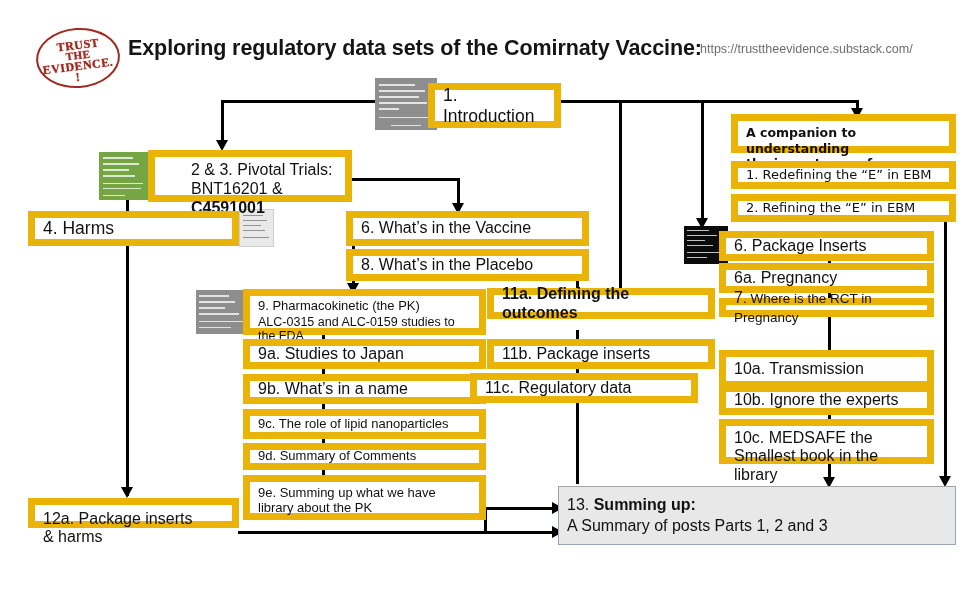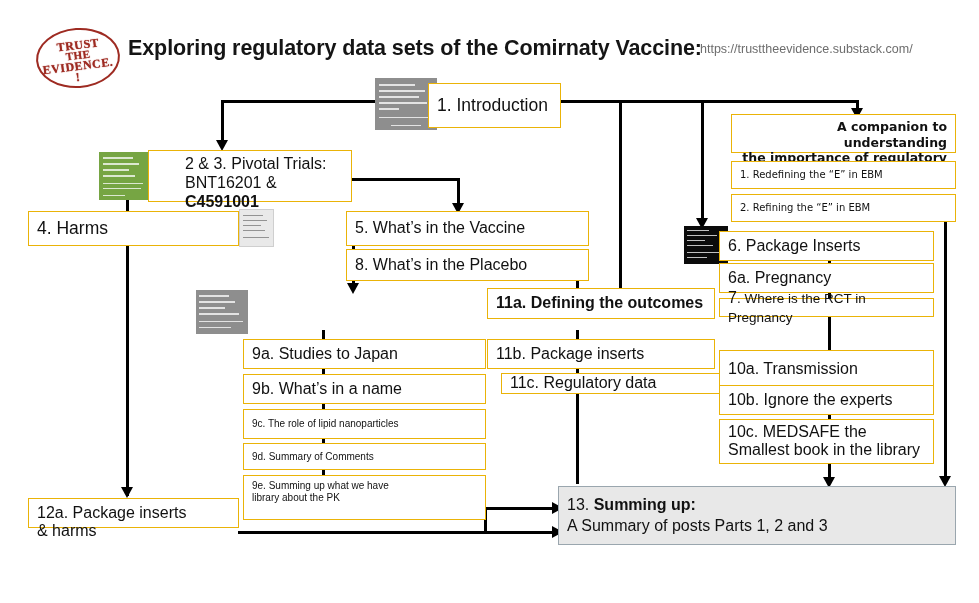--- a/index.html
+++ b/index.html
@@ -1,31 +1,31 @@
 <!DOCTYPE html>
 <html><head>
 <meta charset="utf-8">
 <style>
   html,body{margin:0;padding:0;background:#ffffff;}
   body{width:979px;height:603px;position:relative;overflow:hidden;
        font-family:"Liberation Sans","DejaVu Sans",sans-serif;color:#111;}
   .canvas{position:absolute;inset:0;}
 
   
-  .node{position:absolute;box-sizing:border-box;border:1px solid #eab308;
+  .node{position:absolute;box-sizing:border-box;border:7px solid #eab308;
         background:#ffffff;display:flex;align-items:center;}
   .node .txt{padding:0 8px;line-height:1.15;}
   .fs18{font-size:17.5px;}
   .fs16{font-size:16px;}
-  .fs15{font-size:10px;}
+  .fs15{font-size:13px;}
   .fs14{font-size:13.5px;}
   .fs13{font-size:12.5px;}
   .bold{font-weight:bold;}
   .grayfill{background:#e8e8e8;border:1px solid #9aa6ae;}
-  .ebmfont{font-family:"DejaVu Sans",sans-serif;text-align:right;}
+  .ebmfont{font-family:"DejaVu Sans",sans-serif;}
 
   
   .ln{position:absolute;background:#000;}
   .h{height:3px;}
   .v{width:3px;}
   .arw{position:absolute;width:0;height:0;}
   .arw.down{border-left:6px solid transparent;border-right:6px solid transparent;
             border-top:11px solid #000;}
   .arw.right{border-top:6px solid transparent;border-bottom:6px solid transparent;
              border-left:11px solid #000;}
@@ -172,27 +172,33 @@
         <span>BNT16201 &amp; </span><span class="bold">C4591001</span>
       </div>
     </div>
   </div>
 
   <div class="node" style="left:28px;top:211px;width:211px;height:35px;">
     <span class="txt fs18">4. Harms</span>
   </div>
 
   <div class="node" style="left:346px;top:211px;width:243px;height:35px;">
-    <span class="txt fs16">5. What’s in the  Vaccine</span>
+    <span class="txt fs16">6. What’s in the  Vaccine</span>
   </div>
 
   <div class="node" style="left:346px;top:249px;width:243px;height:32px;">
     <span class="txt fs16">8. What’s in  the  Placebo</span>
   </div>
 
+  <div class="node" style="left:243px;top:289px;width:243px;height:46px;align-items:flex-start;">
+    <div class="txt" style="padding-top:3px;">
+      <div class="fs15">9. Pharmacokinetic (the PK)</div>
+      <div class="fs13" style="margin-top:1px;">ALC-0315 and ALC-0159 studies to the FDA</div>
+    </div>
+  </div>
 
   <div class="node" style="left:243px;top:339px;width:243px;height:30px;">
     <span class="txt fs16">9a. Studies to Japan</span>
   </div>
   <div class="node" style="left:243px;top:374px;width:243px;height:30px;">
     <span class="txt fs16">9b. What’s in a name</span>
   </div>
   <div class="node" style="left:243px;top:409px;width:243px;height:30px;">
     <span class="txt fs15">9c. The role of  lipid nanoparticles</span>
   </div>
@@ -205,21 +211,21 @@
       <div>library about the PK</div>
     </div>
   </div>
 
   <div class="node" style="left:487px;top:288px;width:228px;height:31px;font-weight:bold;">
     <span class="txt fs16">11a. Defining the outcomes</span>
   </div>
   <div class="node" style="left:487px;top:339px;width:228px;height:30px;">
     <span class="txt fs16">11b. Package inserts</span>
   </div>
-  <div class="node" style="left:501px;top:373px;width:228px;height:21px;">
+  <div class="node" style="left:470px;top:373px;width:228px;height:30px;">
     <span class="txt fs16">11c. Regulatory data</span>
   </div>
 
   <div class="node" style="left:731px;top:114px;width:225px;height:39px;align-items:flex-start;">
     <div class="txt fs13 bold ebmfont" style="padding-top:4px;line-height:1.25;">
       <div>A companion to understanding</div>
       <div>the importance of regulatory data</div>
     </div>
   </div>
 

